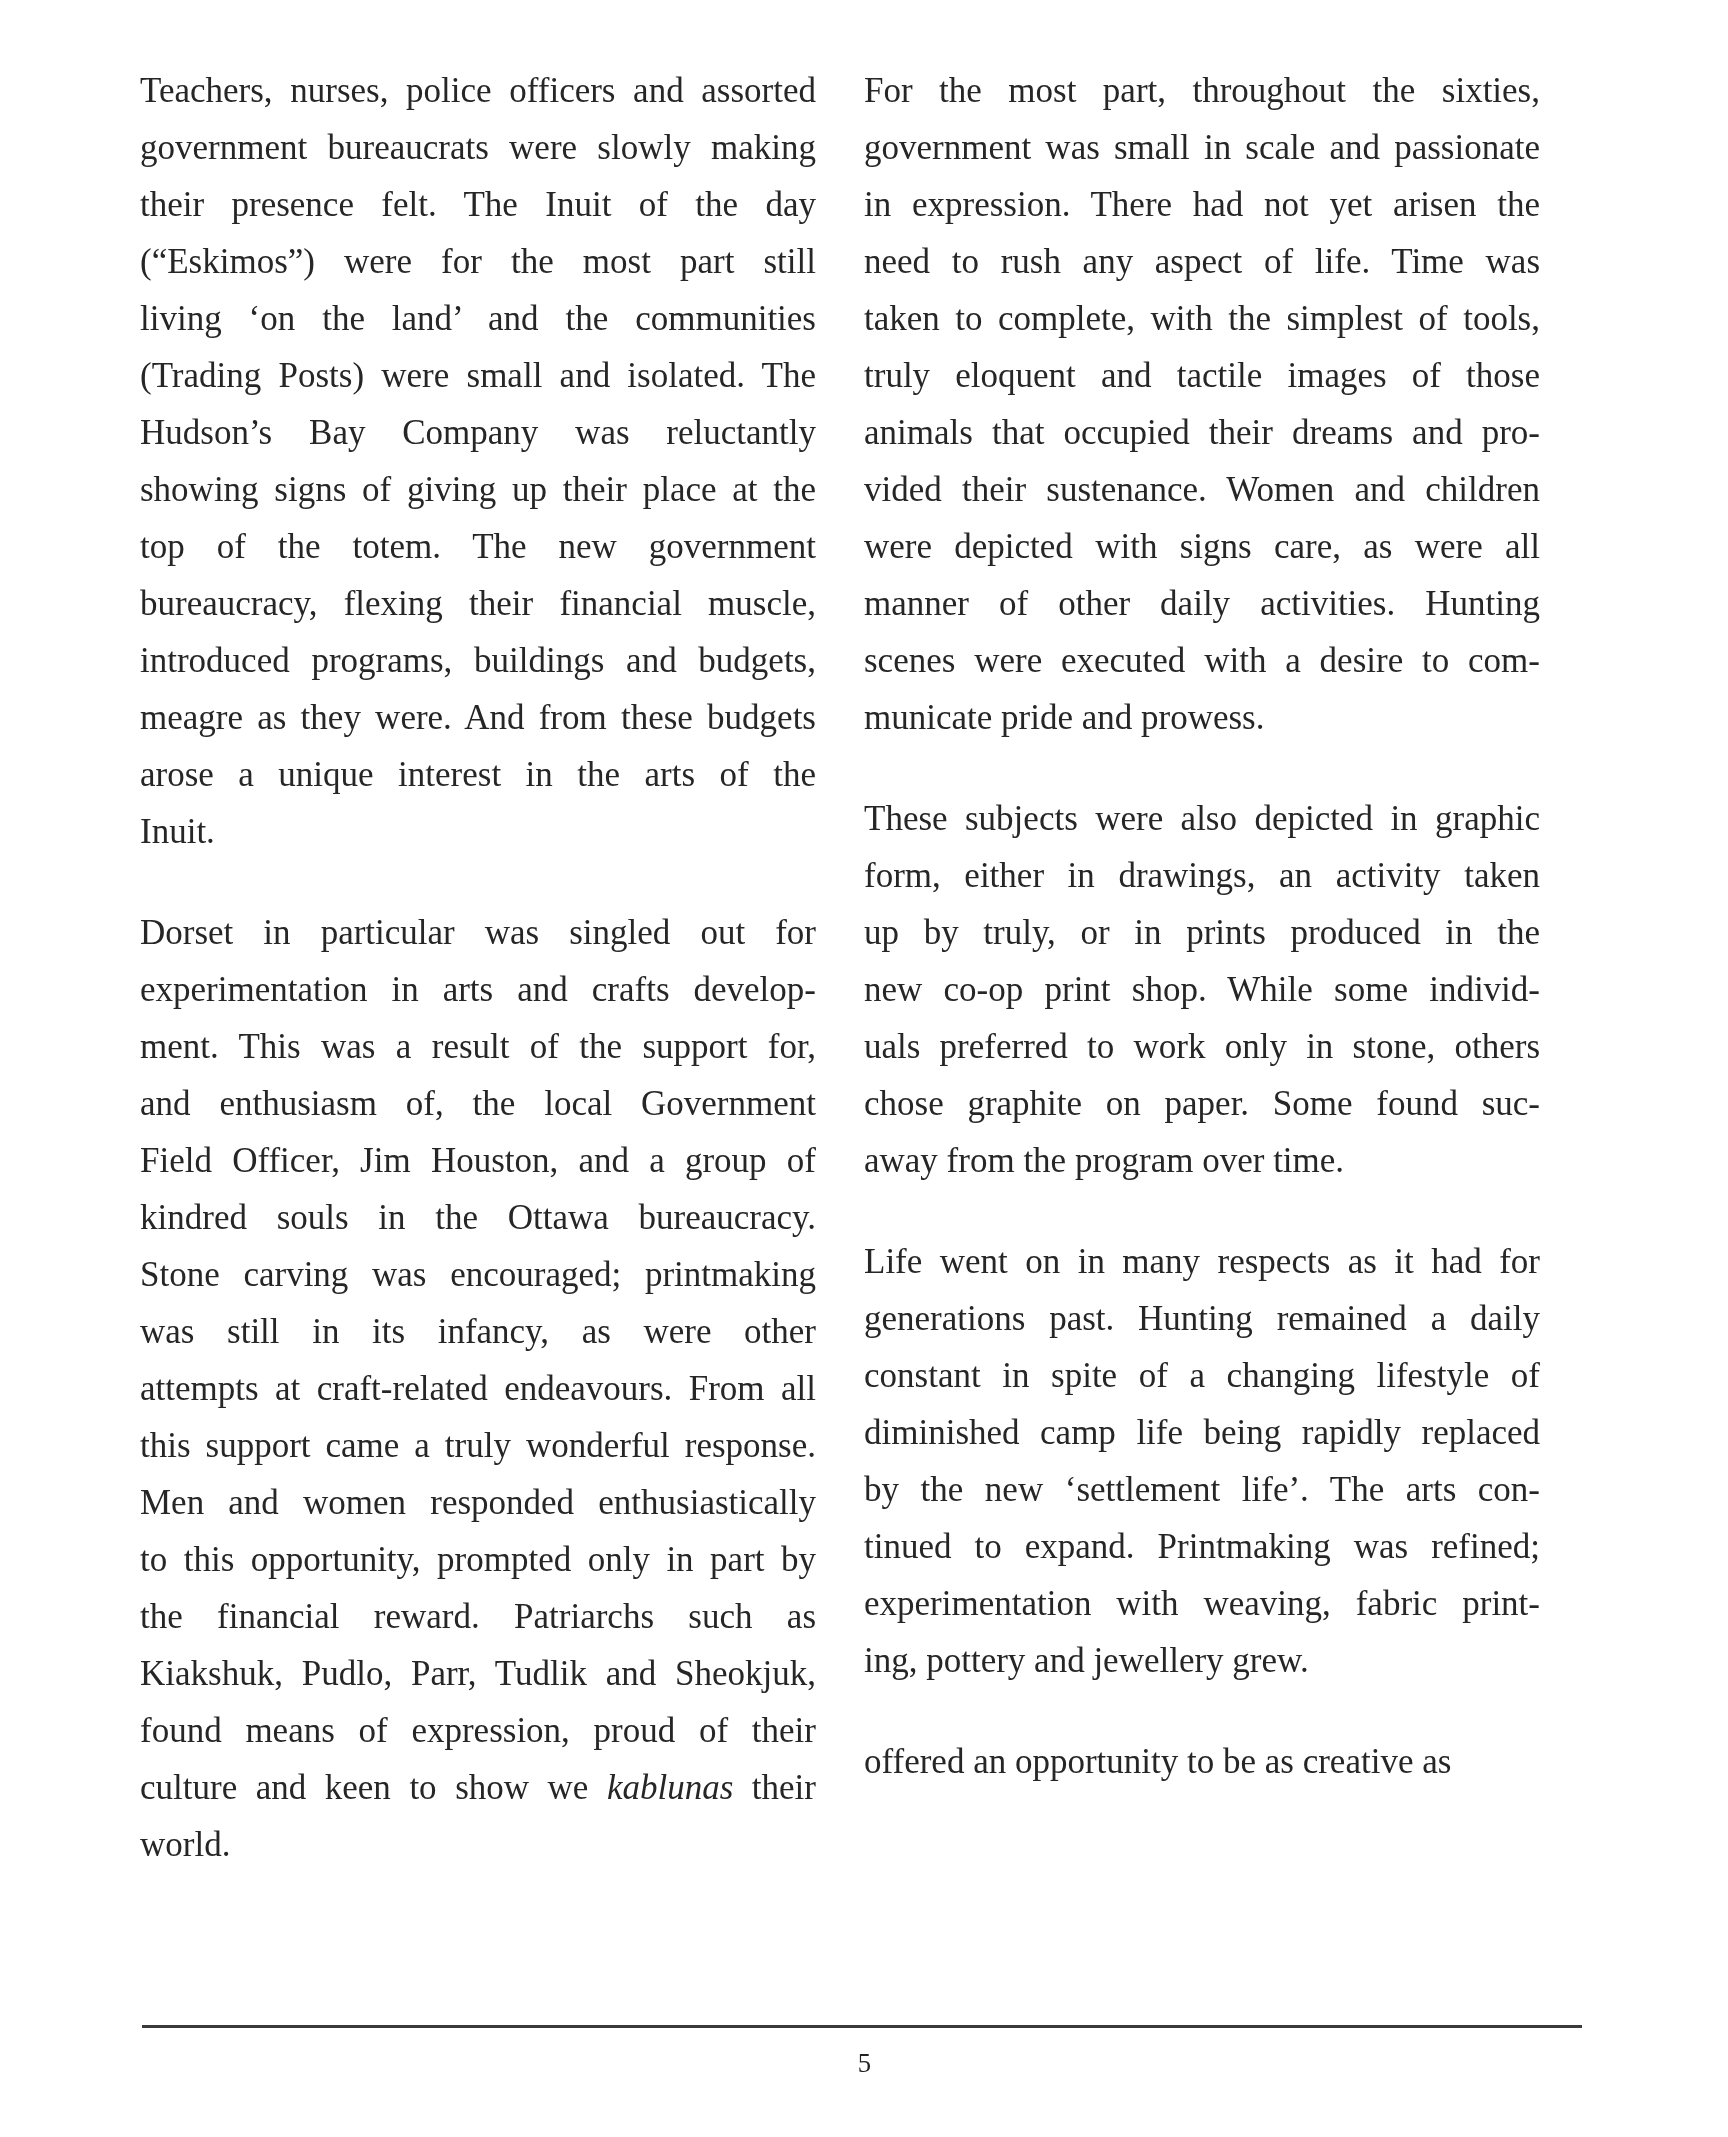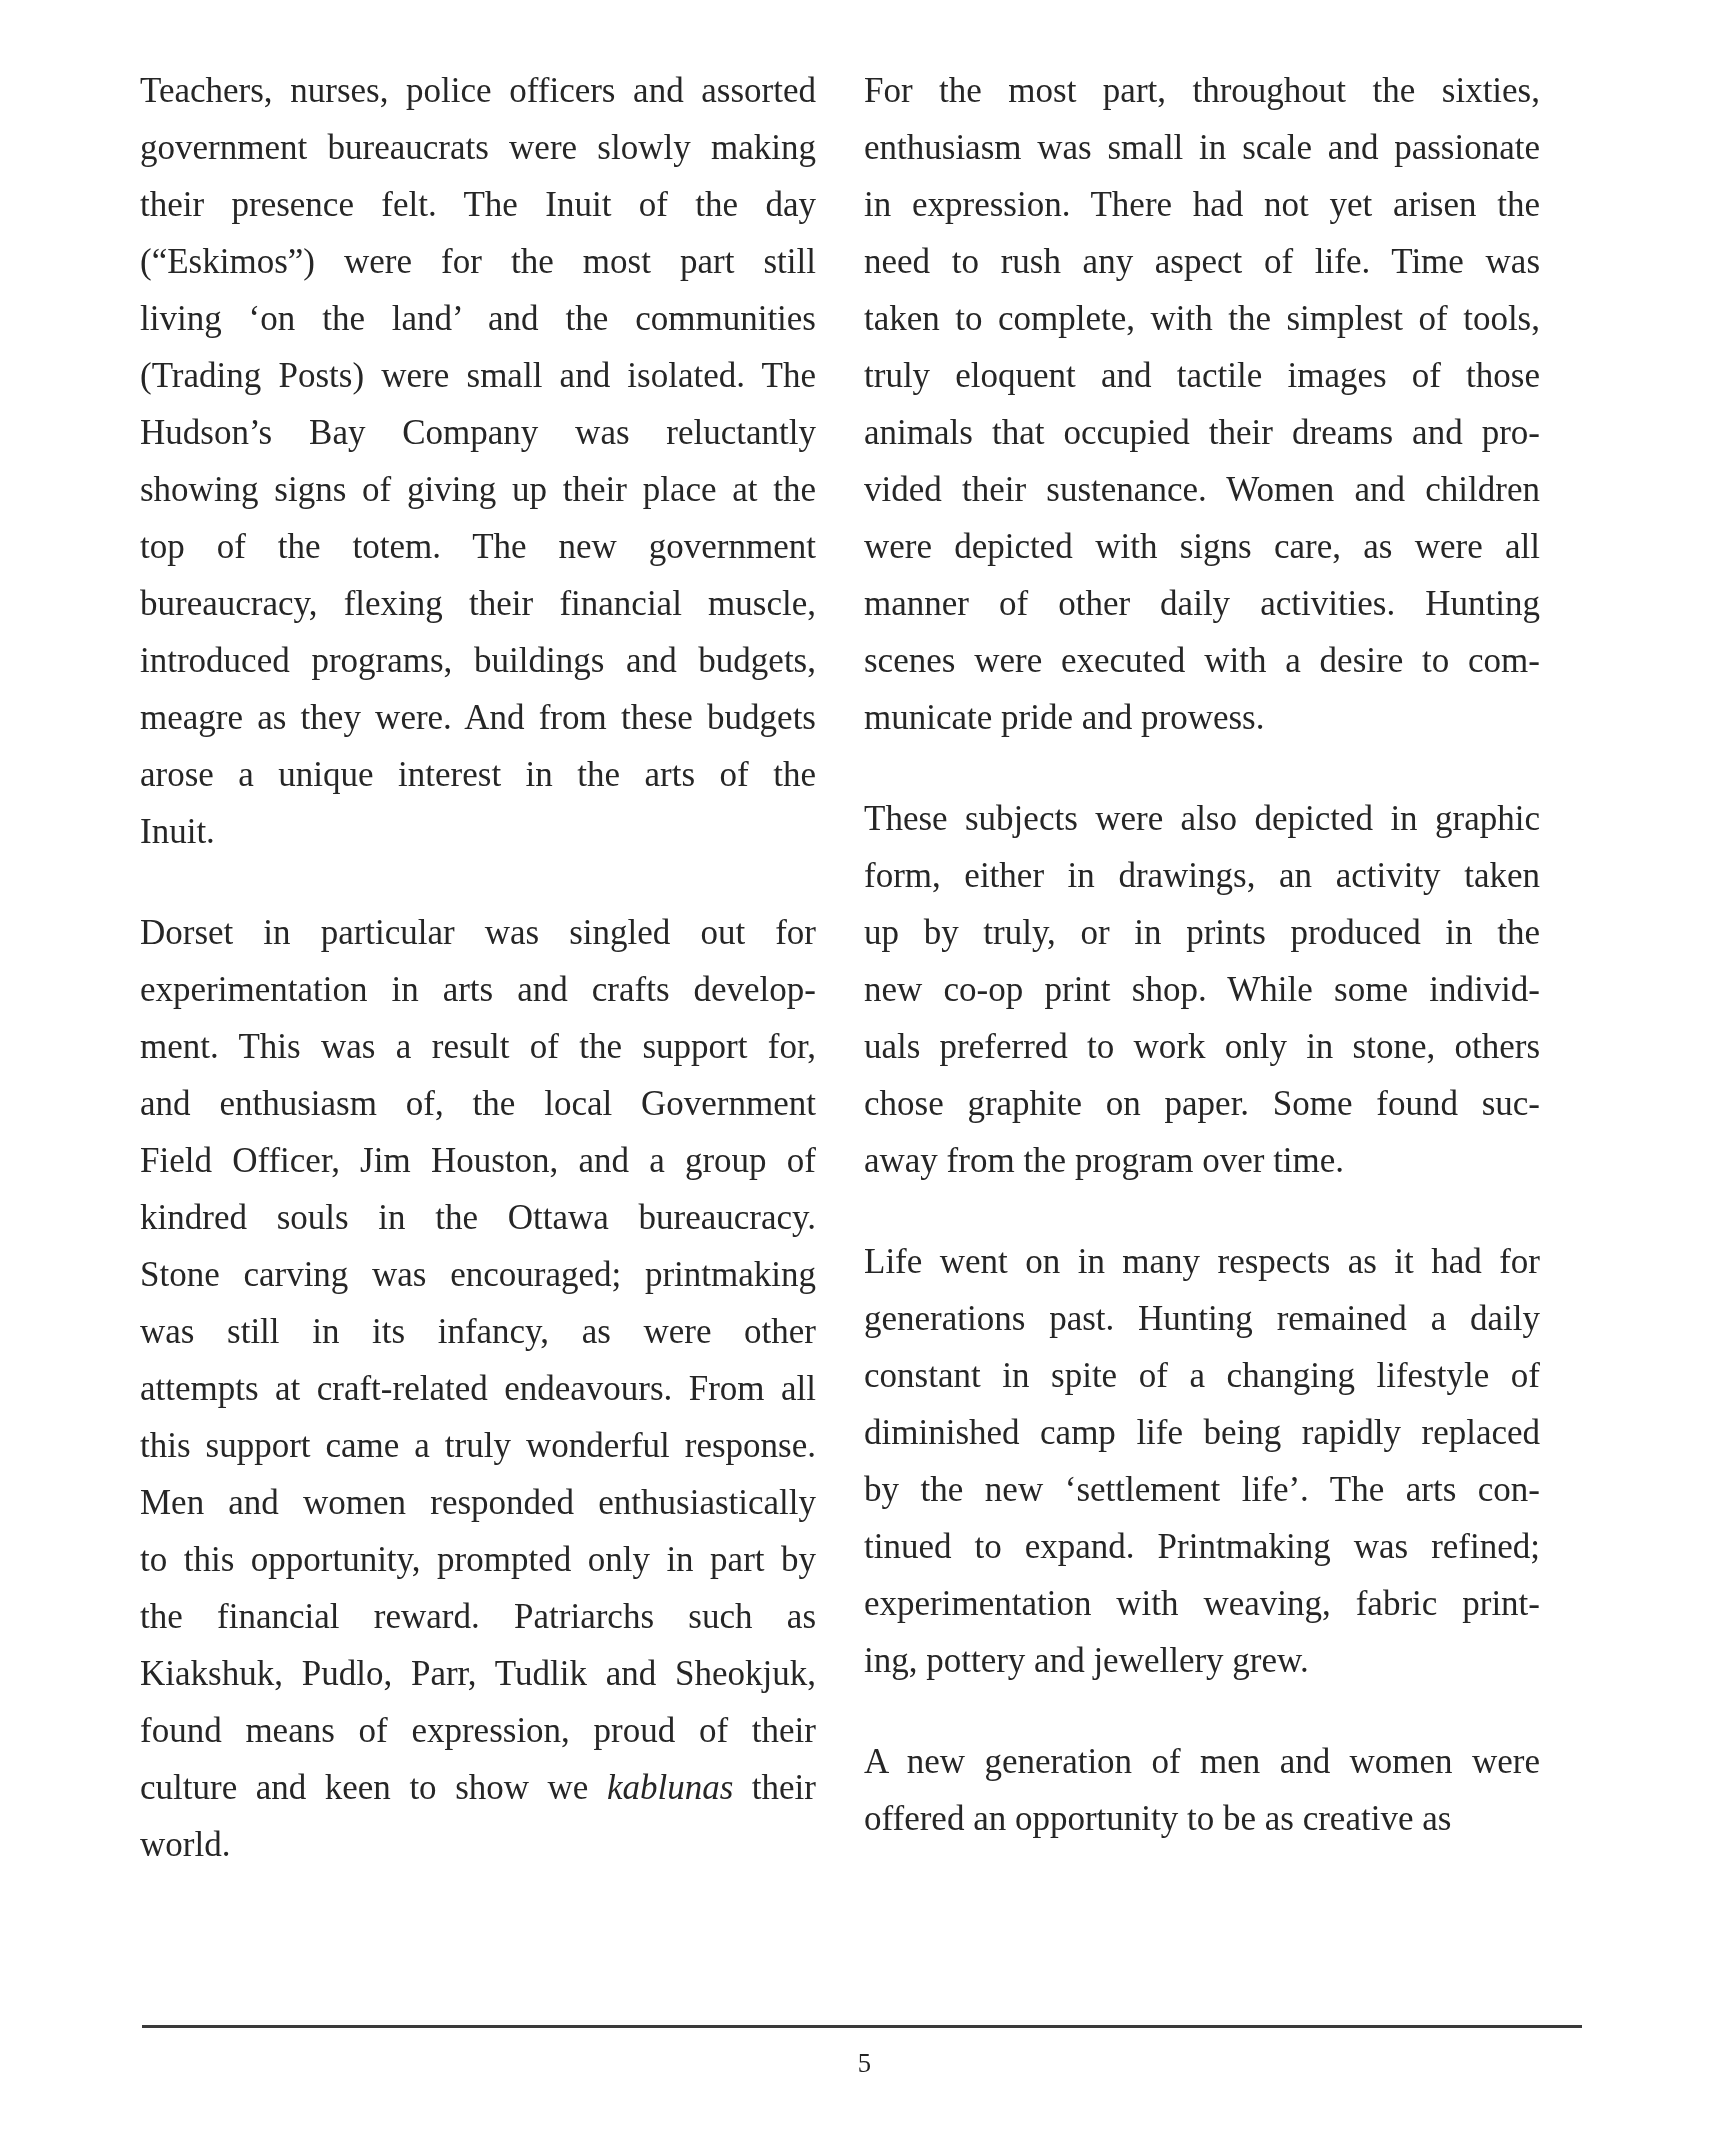--- a/index.html
+++ b/index.html
@@ -63,21 +63,21 @@
     <span class="line">Kiakshuk, Pudlo, Parr, Tudlik and Sheokjuk,</span>
     <span class="line">found means of expression, proud of their</span>
     <span class="line"><span>culture and keen to show we </span><span class="it">kablunas</span><span> their</span></span>
     <span class="line last">world.</span>
   </div>
 </div>
 
 <div class="col col-right">
   <div>
     <span class="line">For the most part, throughout the sixties,</span>
-    <span class="line">enthusiasm was small in scale and passionate</span>
+    <span class="line">government was small in scale and passionate</span>
     <span class="line">in expression. There had not yet arisen the</span>
     <span class="line">need to rush any aspect of life. Time was</span>
     <span class="line">taken to complete, with the simplest of tools,</span>
     <span class="line">truly eloquent and tactile images of those</span>
     <span class="line">animals that occupied their dreams and pro-</span>
     <span class="line">vided their sustenance. Women and children</span>
     <span class="line">were depicted with signs care, as were all</span>
     <span class="line">manner of other daily activities. Hunting</span>
     <span class="line">scenes were executed with a desire to com-</span>
     <span class="line last">municate pride and prowess.</span>
@@ -98,20 +98,19 @@
     <span class="line">generations past. Hunting remained a daily</span>
     <span class="line">constant in spite of a changing lifestyle of</span>
     <span class="line">diminished camp life being rapidly replaced</span>
     <span class="line">by the new ‘settlement life’. The arts con-</span>
     <span class="line">tinued to expand. Printmaking was refined;</span>
     <span class="line">experimentation with weaving, fabric print-</span>
     <span class="line last">ing, pottery and jewellery grew.</span>
   </div>
   <div class="para-gap"></div>
   <div>
-    <span class="line">A new generation of men and women were</span>
     <span class="line last">offered an opportunity to be as creative as</span>
   </div>
 </div>
 
 <div class="rule"></div>
 <div class="pagenum">5</div>
 
 
 </body></html>

